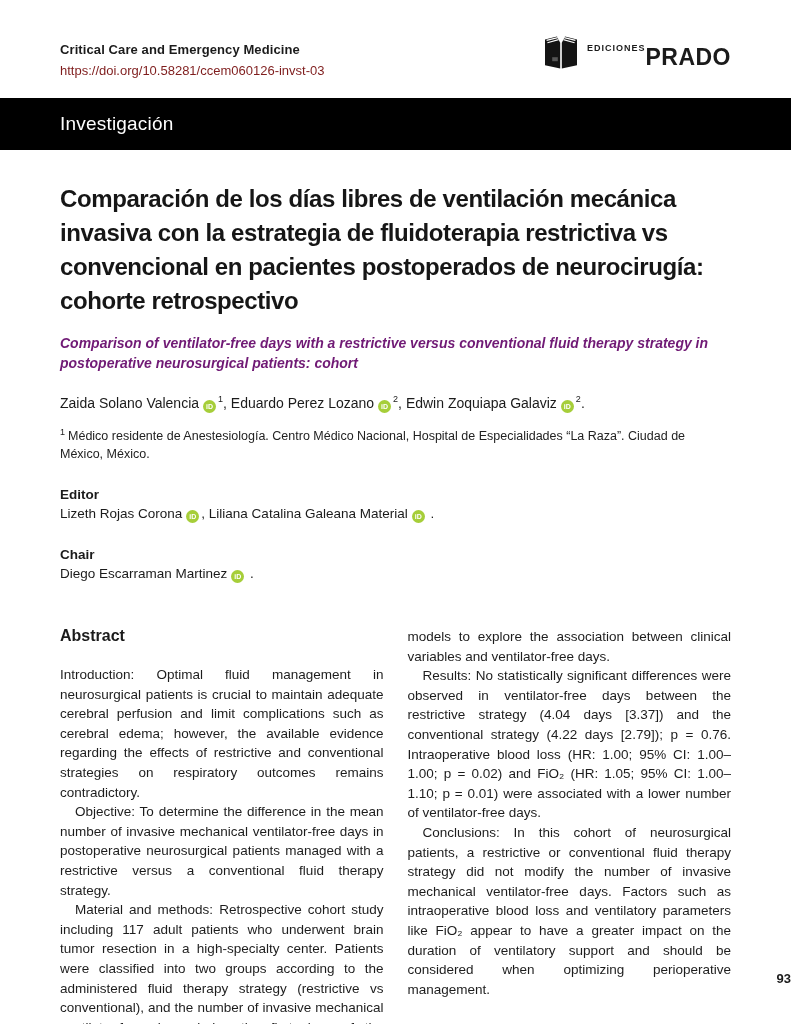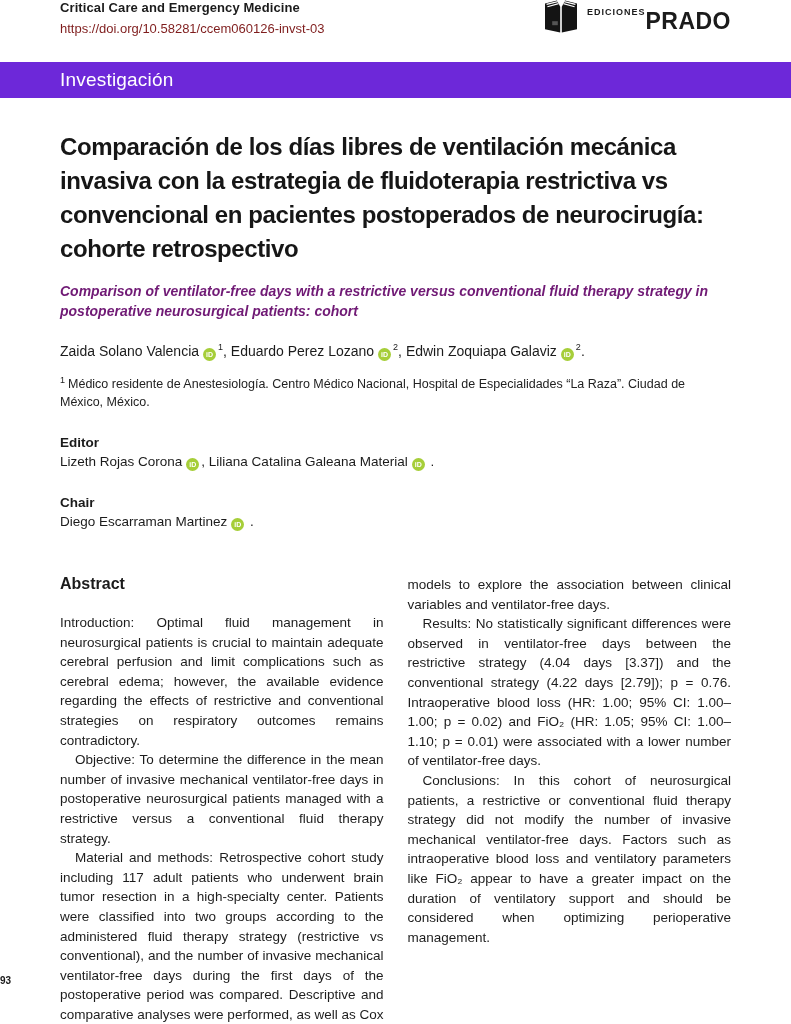--- a/index.html
+++ b/index.html
@@ -10,37 +10,38 @@
     margin: 0 auto;
     background: #ffffff;
     font-family: "Liberation Sans", sans-serif;
     color: #1b1b1b;
     overflow: hidden;
   }
   .inset { padding-left: 60px; padding-right: 60px; }
 
   
   .top-header {
-    display: flex; justify-content: space-between; align-items: flex-start; gap: 8px;
+    padding-top: 36px;
+    display: flex; justify-content: space-between; align-items: flex-end; gap: 8px;
   }
   .journal-id .journal-name { font-size: 13px; font-weight: bold; letter-spacing: .1px; }
   .journal-id .journal-doi  { font-size: 13px; margin-top: 6px; color: #7f1d1d; }
   .logo-cluster { display: flex; align-items: center; gap: 26px; margin-top: -2px; }
   .prado-logo { display: flex; align-items: center; gap: 6px; }
   .prado-text { display: flex; flex-direction: row; line-height: 1; }
   .prado-text .ediciones { font-size: 9px; font-weight: bold; letter-spacing: 1px; }
   .prado-text .prado     { font-size: 23px; font-weight: bold; letter-spacing: .5px; margin-top: 2px; }
   .ccem-logotype { font-size: 31px; font-weight: bold; letter-spacing: -1px; line-height: 1; }
   .ccem-logotype .amp { color: #b9b9b9; }
 
   
   .category-bar {
     margin-top: 20px;
-    width: 100%; height: 36px;
-    background: #6d28d9;
+    width: 100%; height: 52px;
+    background: #000000;
     display: flex; align-items: center;
   }
   .category-bar span { color: #ffffff; font-size: 19px; padding-left: 60px; letter-spacing: .2px; }
 
   
   .article-title {
     margin-top: 32px;
     font-size: 24px; font-weight: bold;
     line-height: 34px; letter-spacing: -0.4px;
     color: #161616;
@@ -72,21 +73,21 @@
   .sec-heading { font-size: 16px; font-weight: bold; margin-bottom: 20px; }
   .body-p {
     font-size: 13.5px; line-height: 19.6px;
     text-align: justify; color: #1d1d1d;
   }
   .body-p.indent { text-indent: 15px; }
 
   
   .page-number {
     position: absolute; bottom: 38px; left: 0; right: 0;
-    text-align: left; font-size: 10px; font-weight: bold;
+    text-align: right; font-size: 13px; font-weight: bold;
   }
 </style>
 </head>
 <body>
 
 <div class="page">
 
   <div class="top-header inset">
     <div class="journal-id">
       <div class="journal-name">Critical Care and Emergency Medicine</div>

